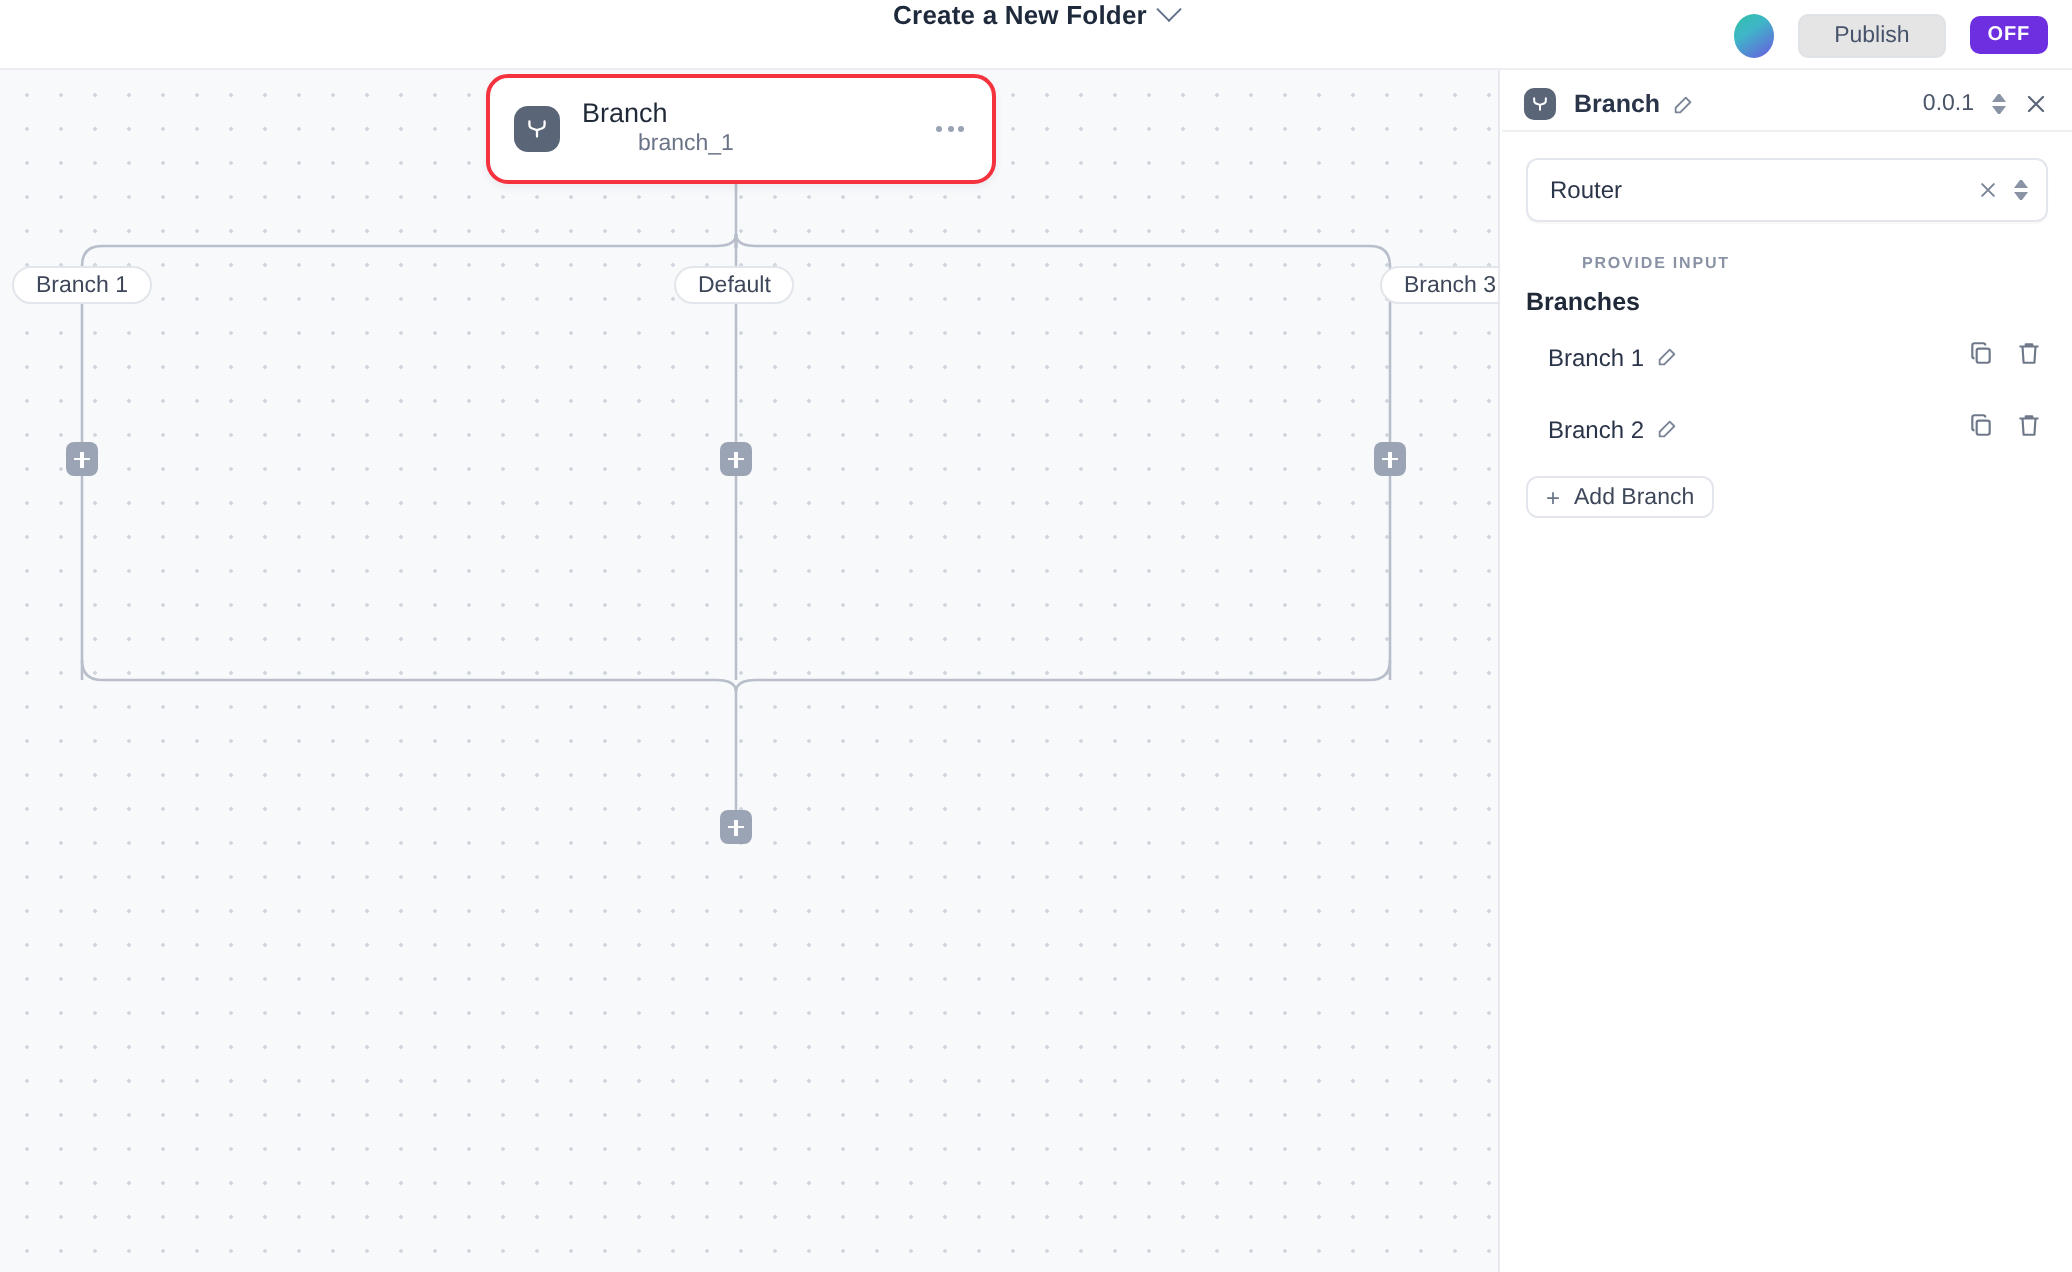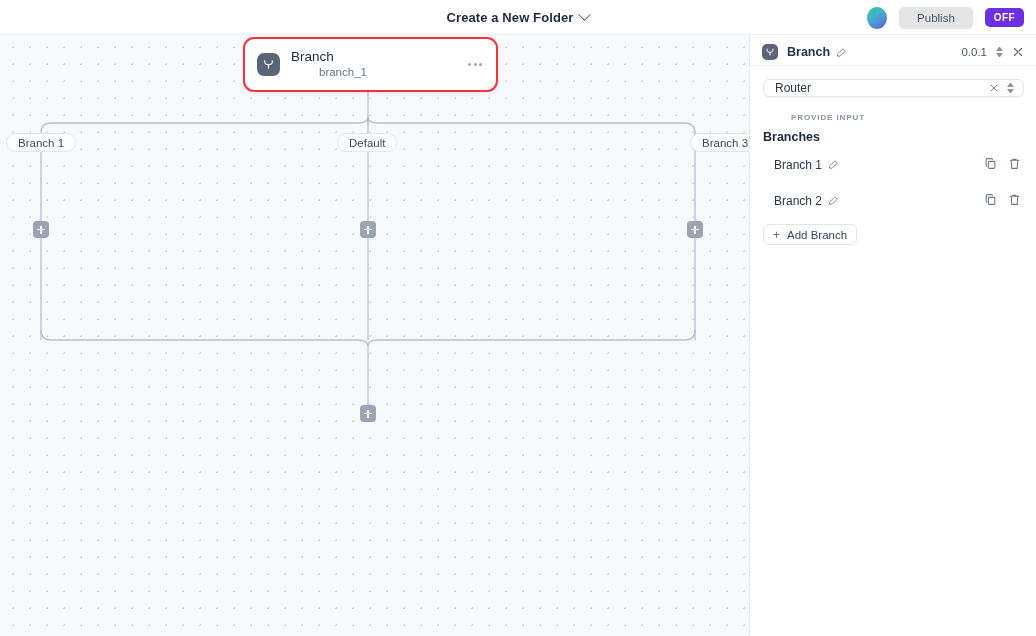--- a/index.html
+++ b/index.html
@@ -9,21 +9,21 @@
     background: #ffffff;
     overflow: hidden;
   }
 
   
   #topbar {
     position: absolute; left: 0; top: 0;
     width: 1036px; height: 35px;
     background: #ffffff;
     border-bottom: 1px solid #eceef1;
-    display: flex; align-items: center; justify-content: center;
+    display: flex; align-items: flex-start; justify-content: center;
   }
   #title-group {
     display: flex; align-items: center; gap: 7px;
     font-size: 13px; font-weight: bold; color: #1e2a3b;
     letter-spacing: .1px;
   }
   .chev-down {
     width: 9px; height: 9px;
     border-right: 1.3px solid #62708a;
     border-bottom: 1.3px solid #62708a;
@@ -146,21 +146,21 @@
   .stepper .s-up, .stepper .s-dn {
     width: 7px; height: 4px;
   }
   .s-up { border-bottom: 4px solid #8a93a4; border-left: 3.5px solid transparent; border-right: 3.5px solid transparent; }
   .s-dn { border-top: 4px solid #8a93a4; border-left: 3.5px solid transparent; border-right: 3.5px solid transparent; }
   .x-icon { cursor: pointer; display: inline-flex; }
 
   #panel-body { padding: 13px 12px 0 12px; }
   .field-label { font-size: 12.5px; color: #1f2938; font-weight: bold; margin-bottom: 7px; }
   #action-select {
-    height: 18px;
+    height: 32px;
     border: 1px solid #e3e6ec; border-radius: 6px;
     background: #fff;
     display: flex; align-items: center;
     padding: 0 9px 0 11px;
     box-shadow: 0 1px 1px rgba(20,30,60,.03);
     cursor: pointer;
   }
   #action-value { font-size: 12px; color: #2b3549; flex: 1 1 auto; }
   #action-icons { display: flex; align-items: center; gap: 8px; }
 

